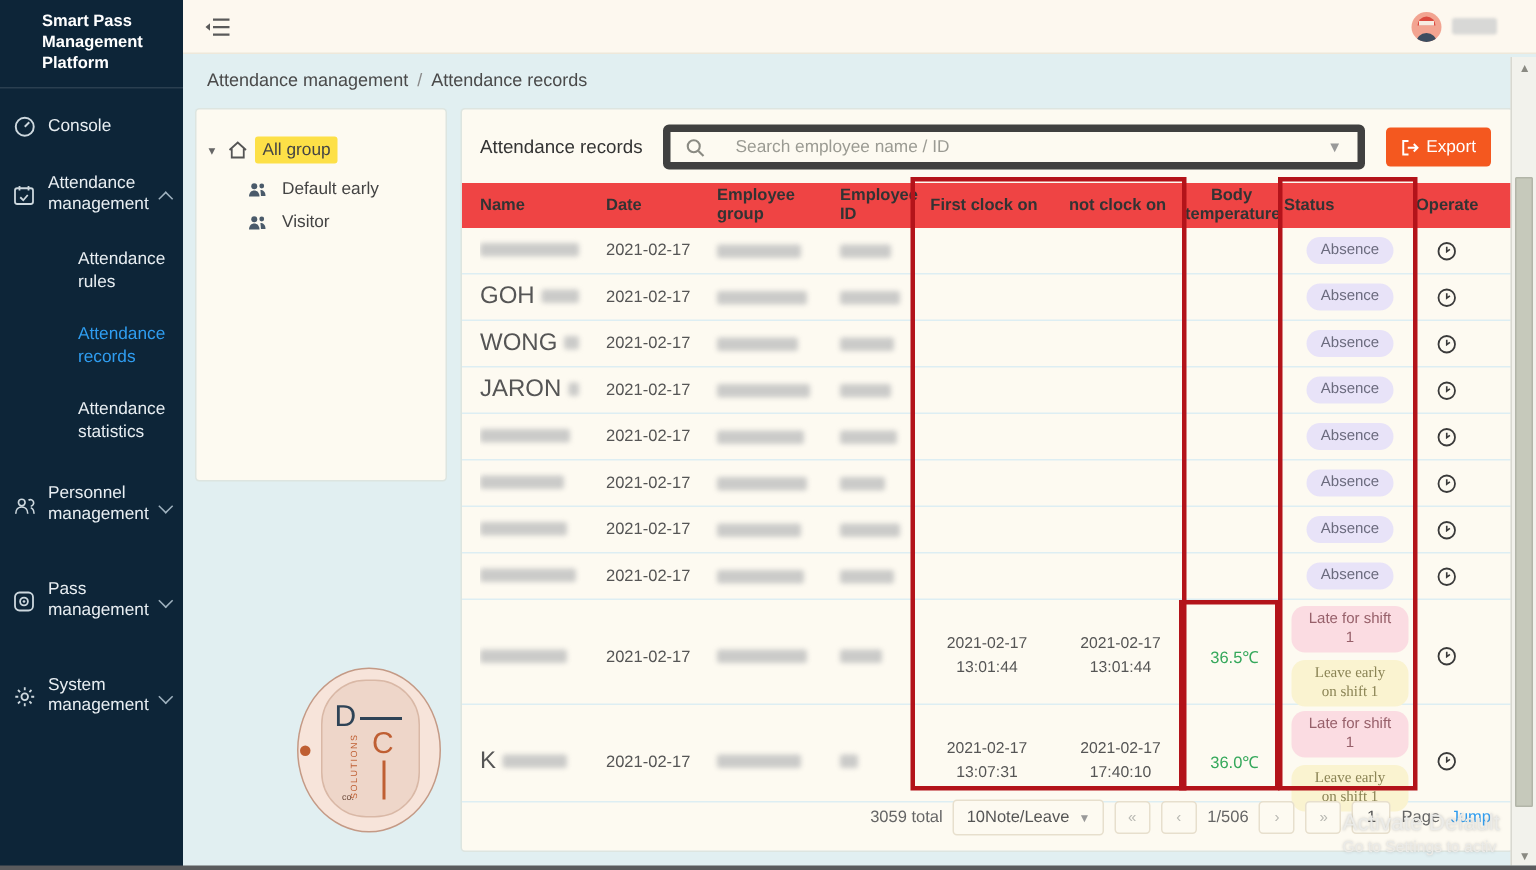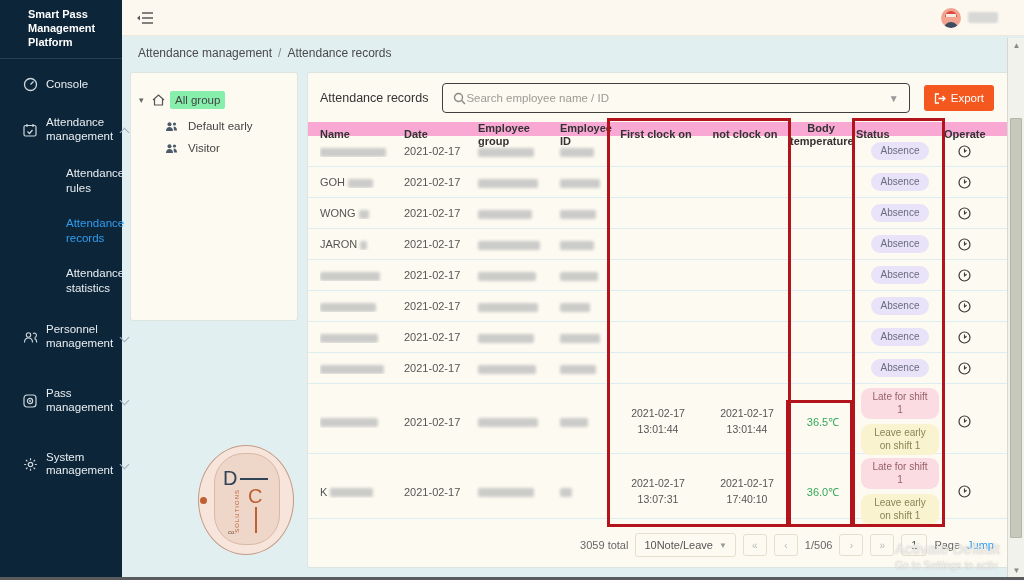--- a/index.html
+++ b/index.html
@@ -4,21 +4,21 @@
 <style>
   * { margin:0; padding:0; box-sizing:border-box; }
   html,body { width:1024px; height:580px; overflow:hidden;
     font-family:"Liberation Sans", sans-serif; background:#e1eff1; }
 
   
   .sidebar { position:absolute; left:0; top:0; width:122px; height:580px;
     background:#0d2538; color:#e8eef2; z-index:5; }
   .logo { padding:8px 10px 9px 28px; font-weight:bold; font-size:11px; line-height:1.25;
     color:#fff; border-bottom:1px solid rgba(255,255,255,.12); }
-  .menu { padding-top:6px;padding-left:14px; }
+  .menu { padding-top:6px; }
   .menu-item { display:flex; align-items:center; gap:8px; padding:12px 6px 12px 8px;
     font-size:11.5px; line-height:1.2; cursor:pointer; color:#e8eef2; }
   .menu-item .mi-icon { width:16px; flex:0 0 16px; display:flex; justify-content:center; }
   .menu-item .mi-label { flex:1; }
   .chev { width:7px; height:7px; border-right:1.5px solid #9fb2bf; border-bottom:1.5px solid #9fb2bf;
     transform:rotate(45deg); margin-right:4px; flex:0 0 7px; }
   .chev.up { transform:rotate(-135deg); margin-top:4px; }
   .submenu { font-size:11.5px; }
   .submenu .sub-item { padding:10px 4px 10px 30px; cursor:pointer; line-height:1.3;margin-left:22px; }
   .sub-item.active { color:#2f9df0; }
@@ -39,54 +39,54 @@
   .breadcrumb { position:absolute; left:122px; top:36px; width:902px; height:34px;
     display:flex; align-items:center; padding-left:16px; font-size:12px; color:#4a4a4a; gap:6px; }
   .crumb-sep { color:#8a8a8a; }
 
   
   .content { position:absolute; left:122px; top:70px; width:902px; height:510px; }
   .card { background:#fdfaf1; border-radius:2px; box-shadow:0 0 0 1px rgba(210,200,175,.25); }
   .tree-card { position:absolute; left:9px; top:3px; width:166px; height:247px; padding:18px 8px; }
   .tree-row { display:flex; align-items:center; gap:5px; font-size:11.5px; color:#444; margin-bottom:4px; cursor:pointer; }
   .tree-row .lbl { padding:3px 5px; border-radius:2px; }
-  .tree-row.selected .lbl { background:#86efac; }
+  .tree-row.selected .lbl { background:#fde047; }
   .tree-caret { color:#666; font-size:9px; width:8px; }
   .tree-child { padding-left:26px; margin-top:8px; }
 
   
   .table-card { position:absolute; left:186px; top:3px; width:700px; height:494px; }
   .panel-head { display:flex; align-items:center; padding:10px 14px 9px 12px; gap:14px; }
   .panel-title { font-size:12.5px; color:#333; white-space:nowrap; }
-  .searchbox { flex:1; height:30px; border:1px solid #404040; border-radius:4px; background:#fdfaf1;
-    display:flex; align-items:center; padding:0 10px; gap:0; }
+  .searchbox { flex:1; height:30px; border:5px solid #404040; border-radius:4px; background:#fdfaf1;
+    display:flex; align-items:center; padding:0 10px; gap:20px; }
   .searchbox input { flex:1; border:none; outline:none; background:transparent; font-size:11.5px; color:#333;
     font-family:"Liberation Sans", sans-serif; }
   .searchbox input::placeholder { color:#9b9b93; }
   .search-caret { color:#999; font-size:10px; cursor:pointer; }
   .export-btn { height:26px; background:#f4581f; color:#fff; border:none; border-radius:3px;
     font-size:11.5px; padding:0 10px; display:flex; align-items:center; gap:5px; cursor:pointer;
     font-family:"Liberation Sans", sans-serif; }
 
   .grid-row { display:grid; grid-template-columns:84px 74px 82px 52px 92px 86px 66px 88px 50px;
     padding-left:12px; align-items:center; }
-  .thead { background:#f9a8d4; height:14px; font-size:11px; font-weight:bold; color:#333; }
+  .thead { background:#ef4444; height:30px; font-size:11px; font-weight:bold; color:#333; }
   .thead .th { padding-right:4px; line-height:1.15; }
   .th.c, .td.c { text-align:center; }
   .tbody .row { border-bottom:1px solid #ddeef3; font-size:11px; color:#555; }
   .row.short { height:31px; } .row.tall1 { height:70px; } .row.tall2 { height:65px; }
   .redact { display:inline-block; background:#cbcbc9; border-radius:2px; height:9px; filter:blur(1.6px); vertical-align:middle; }
-  .name-cell { white-space:nowrap; overflow:hidden; font-size:11px; color:#555; }
+  .name-cell { white-space:nowrap; overflow:hidden; font-size:16px; color:#555; }
   .time2 { font-size:10.5px; line-height:1.45; color:#555; }
   .temp { color:#35a85b; font-size:11px; }
   .badges { display:flex; flex-direction:column; align-items:center; gap:5px; padding:4px 0; }
   .badge { font-size:10px; line-height:1.25; padding:3px 10px; border-radius:9px; text-align:center; white-space:normal; max-width:78px; }
   .badge.absence { background:#e8e3f8; color:#6b6b7e; }
   .badge.late { background:#fbdce2; color:#97606a; }
-  .badge.early { background:#faf3d0; color:#8b8455; }
+  .badge.early { background:#faf3d0; color:#8b8455;font-family:Liberation Serif, serif; }
   .op-cell { display:flex; justify-content:flex-start; padding-left:14px; }
   .op-btn { cursor:pointer; display:flex; }
 
   
   .redbox { position:absolute; border:3px solid #b3131a; pointer-events:none; z-index:3; }
   .rb1 { left:299px; top:45px; width:184px; height:409px; }
   .rb2 { left:478px; top:327px; width:67px; height:127px; }
   .rb3 { left:544px; top:45px; width:93px; height:409px; }
 
   

